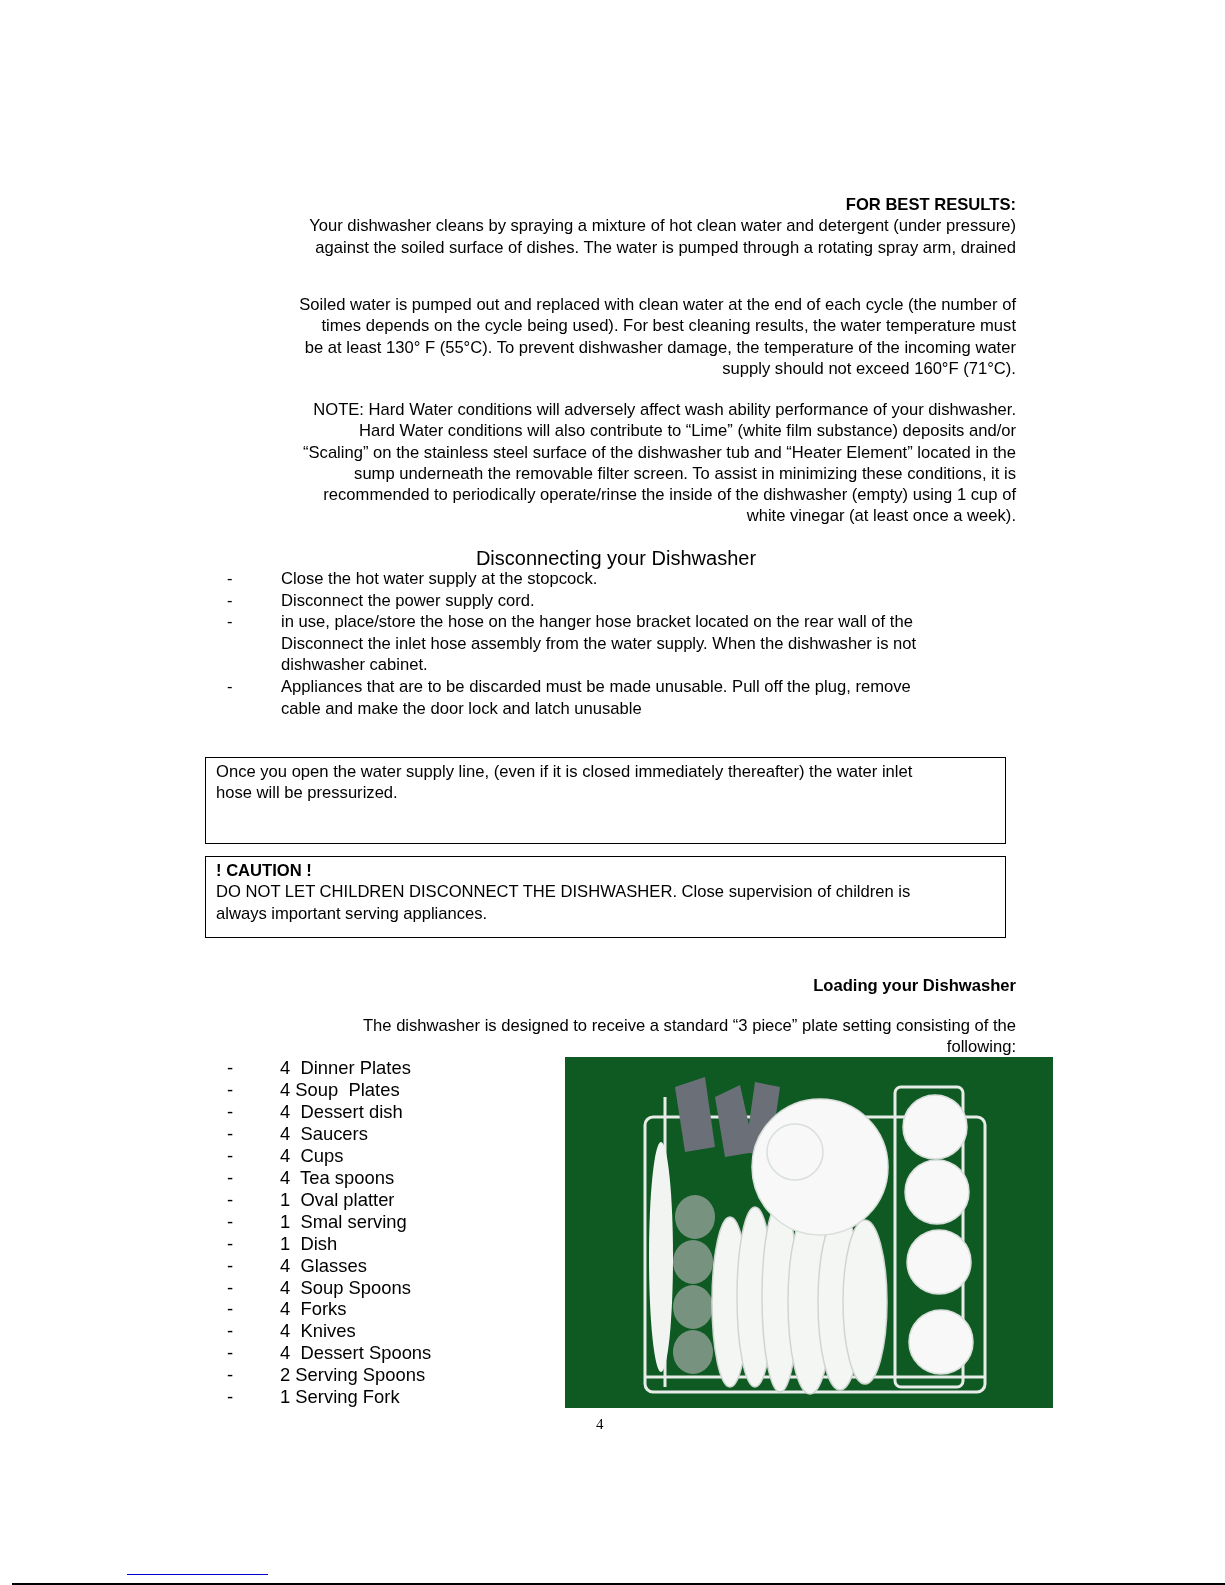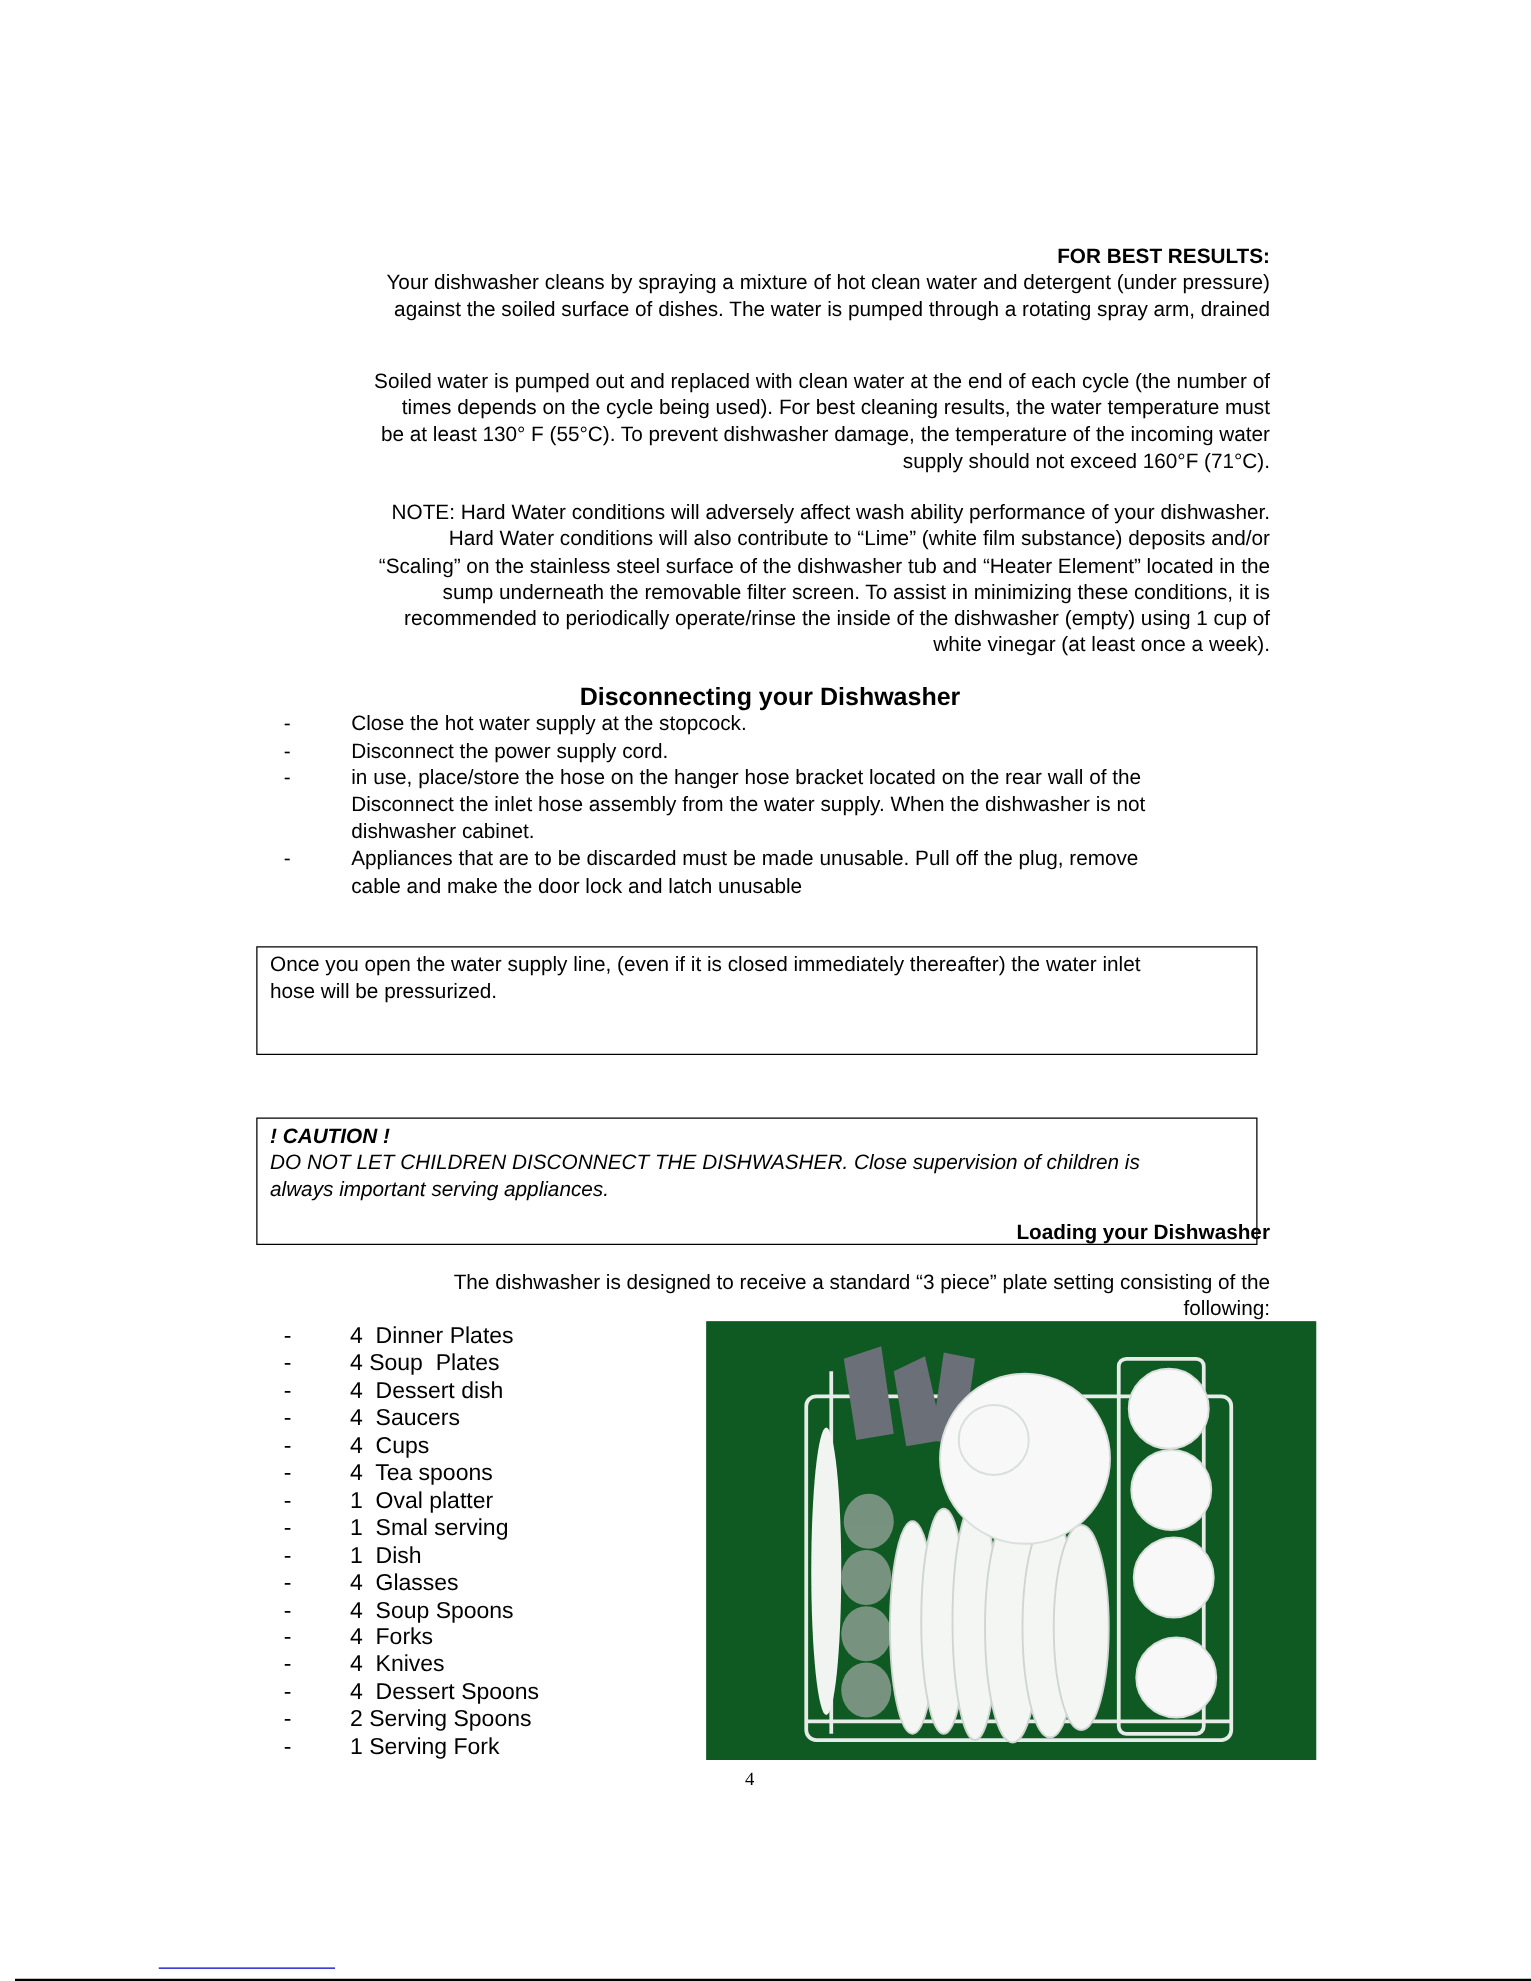--- a/index.html
+++ b/index.html
@@ -3,21 +3,21 @@
 <meta charset="utf-8">
 <style>
   html, body { margin: 0; padding: 0; background: #ffffff; }
   body { width: 1225px; height: 1585px; position: relative; overflow: hidden;
          font-family: "Liberation Sans", sans-serif; color: #000; }
   .page { position: absolute; left: 0; top: 0; width: 1225px; height: 1585px; }
   .block { position: absolute; left: 216px; width: 800px; font-size: 16.6px; line-height: 21.3px; text-align: right; }
   .line { white-space: nowrap; display: block; }
   .bold { font-weight: bold; }
   .h-center { position: absolute; left: 216px; width: 800px; text-align: center;
-              font-size: 20px; font-weight: bold; top: 546px; line-height: 24px; }
+              font-size: 20px; font-weight: normal; top: 546px; line-height: 24px; }
   .dash-list { position: absolute; left: 0; width: 1225px; font-size: 16.6px; line-height: 21.6px; }
   .dash-item { position: relative; display: block; }
   .dash-item .dash { position: absolute; left: 227px; top: 0; }
   .dash-item .txt { display: block; margin-left: 281px; white-space: nowrap; }
   .box { position: absolute; left: 205px; width: 801px; border: 1px solid #000; box-sizing: border-box;
          padding: 3px 0 0 10px; font-size: 16.6px; line-height: 21.3px; }
   .box .line { white-space: nowrap; }
   .items { position: absolute; left: 0; top: 1057px; width: 560px; font-size: 18.4px; line-height: 21.95px; }
   .items .dash-item .dash { left: 227px; }
   .items .dash-item .txt { margin-left: 280px; white-space: pre; }
@@ -76,21 +76,21 @@
       <span class="txt">Appliances that are to be discarded must be made unusable. Pull off the plug, remove</span>
       <span class="txt">cable and make the door lock and latch unusable</span>
     </div>
   </div>
 
   <div class="box" style="top:757px; height:87px;">
     <span class="line">Once you open the water supply line, (even if it is closed immediately thereafter) the water inlet</span>
     <span class="line">hose will be pressurized.</span>
   </div>
 
-  <div class="box" style="top:894px; height:102px;font-style:italic;">
+  <div class="box" style="top:856px; height:82px;">
     <span class="line bold">! CAUTION !</span>
     <span class="line">DO NOT LET CHILDREN DISCONNECT THE DISHWASHER.  Close supervision of children is</span>
     <span class="line">always important serving appliances.</span>
   </div>
 
   <div class="block bold" style="top:975px;">Loading your Dishwasher</div>
 
   <div class="block" style="top:1015px;">
     <span class="line">The dishwasher is designed to receive a standard “3 piece” plate setting consisting of the</span>
     <span class="line">following:</span>

